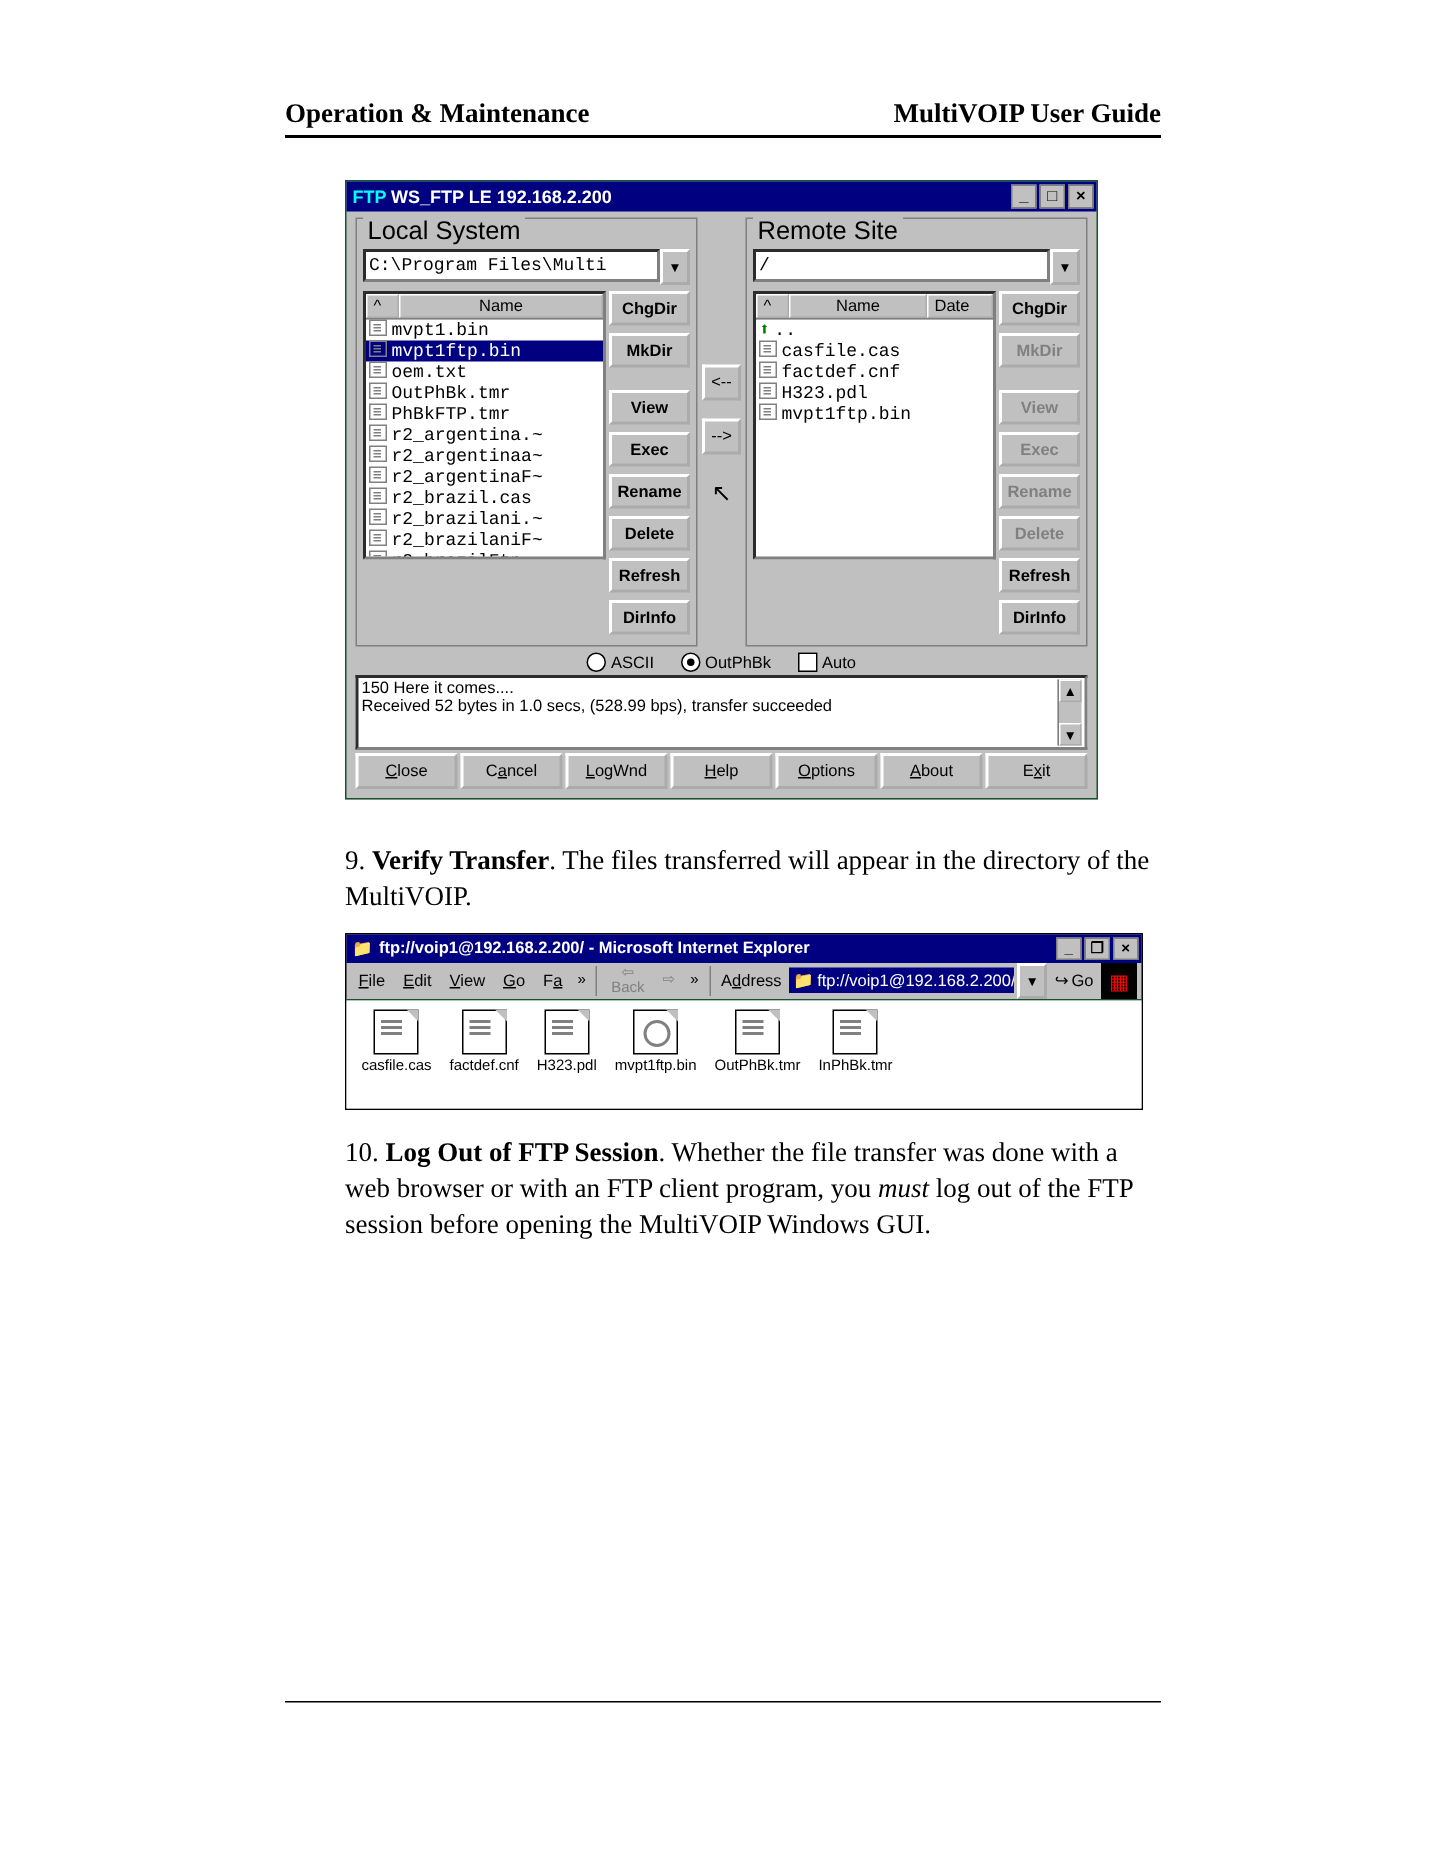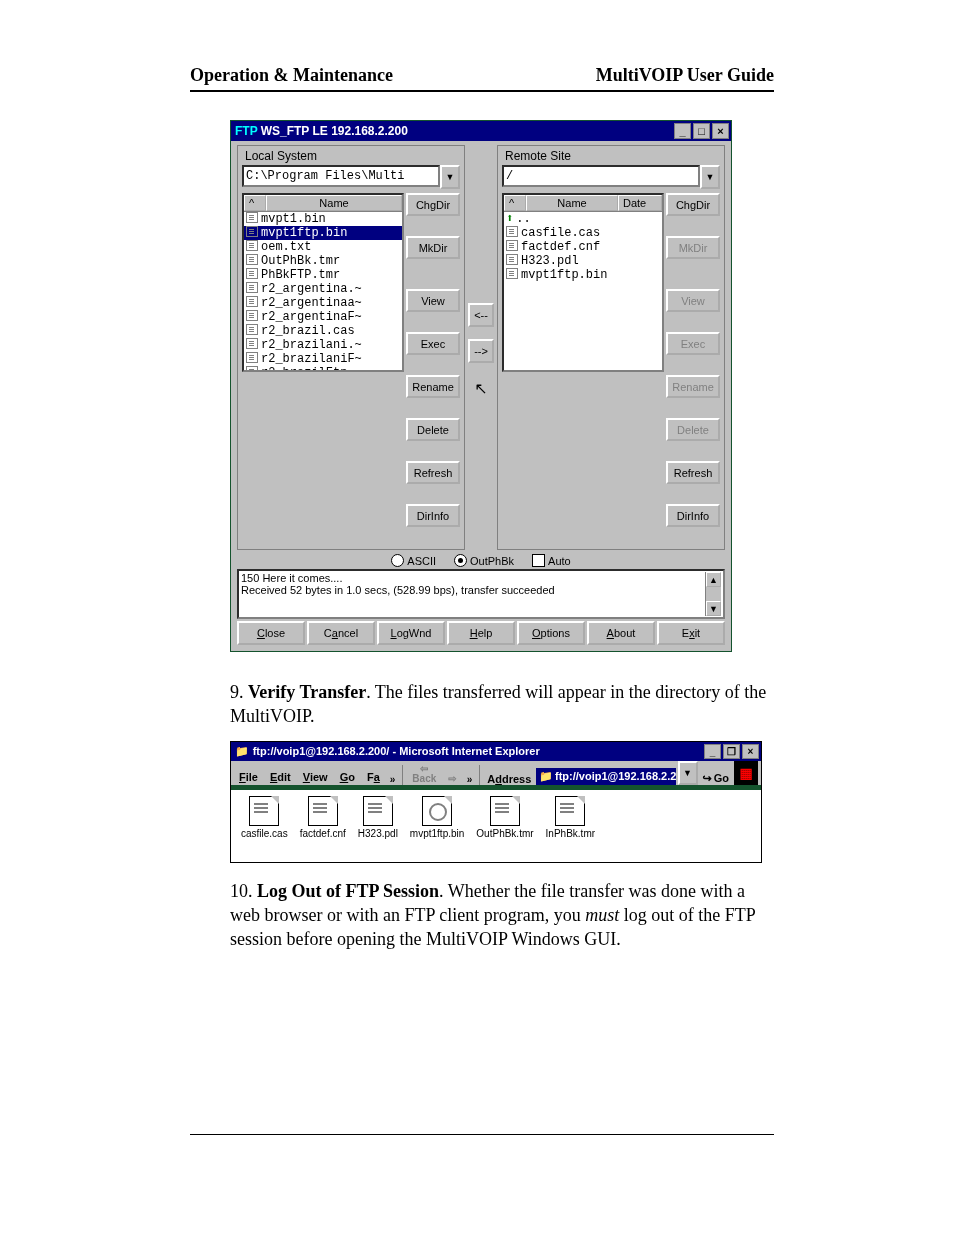--- a/index.html
+++ b/index.html
@@ -16,38 +16,38 @@
   
   .win{margin-left:40px;width:500px;border:1px solid #14532d;background:#c0c0c0;font-family:'MS Sans Serif',Arial,sans-serif;font-size:11px;}
   .titlebar{background:#000080;color:#fff;display:flex;align-items:center;padding:2px 2px 2px 4px;font-weight:bold;font-size:12px;}
   .titlebar .sp{flex:1;}
   .titlebar .ctl{background:#c0c0c0;color:#000;width:15px;height:14px;margin-left:2px;display:flex;align-items:center;justify-content:center;font-size:11px;border:1px solid #808080;font-family:Arial;}
   .body1{padding:4px;}
   .cols{display:flex;}
   .fset{border:1px solid #808080;padding:4px 4px 2px 4px;margin:0 2px;}
   .fset.local{flex:1;}
   .fset.remote{flex:1;}
-  .fset > .lbl{margin-top:-10px;background:#c0c0c0;display:inline-block;padding:0 3px;font-size:12px;}
+  .fset > .lbl{margin-top:-10px;background:#c0c0c0;display:inline-block;padding:0 3px;font-size:17px;}
   .pathrow{display:flex;margin:2px 0 4px 0;}
   .pathbox{flex:1;background:#fff;border:2px inset #808080;height:18px;font-family:'Courier New',monospace;font-size:12px;padding:0 2px;overflow:hidden;white-space:nowrap;display:flex;align-items:center;}
   .dropbtn{width:16px;height:20px;background:#c0c0c0;border:2px outset #fff;display:flex;align-items:center;justify-content:center;font-size:9px;}
   .filegrid{display:flex;}
   .filelist{flex:1;background:#fff;border:2px inset #808080;height:175px;overflow:hidden;}
   .colhdr{display:flex;background:#c0c0c0;border-bottom:1px solid #808080;font-size:11px;}
   .colhdr span{border:1px outset #fff;padding:1px 4px;}
   .colhdr .n1{flex:1;text-align:center;}
   .colhdr .n0{width:12px;}
   .colhdr .n2{width:34px;}
   .files{font-family:'Courier New',monospace;font-size:12px;line-height:14px;padding:0;}
   .files div{padding:0 2px;white-space:nowrap;display:flex;align-items:flex-start;}
   .files .sel{background:#000080;color:#fff;}
   .fico{display:inline-block;width:12px;height:11px;border:1px solid #808080;margin-right:3px;box-sizing:border-box;position:relative;}
   .fico::after{content:'';position:absolute;left:2px;top:2px;width:5px;height:1px;background:#808080;box-shadow:0 2px 0 #808080,0 4px 0 #808080;}
   .btns{display:flex;flex-direction:column;margin-left:2px;}
-  .btn{width:50px;height:19px;background:#c0c0c0;border:2px outset #fff;margin-bottom:20px;font-size:11px;display:flex;align-items:center;justify-content:center;}
+  .btn{width:50px;height:19px;background:#c0c0c0;border:2px outset #fff;margin-bottom:5px;font-size:11px;display:flex;align-items:center;justify-content:center;font-weight:bold;}
   .btn.dis{color:#808080;}
   .mid{width:28px;display:flex;flex-direction:column;align-items:center;justify-content:center;}
   .mid .arrbtn{width:22px;height:20px;border:2px outset #fff;background:#c0c0c0;margin:6px 0;display:flex;align-items:center;justify-content:center;font-size:11px;}
   .cursor{margin-top:10px;font-size:16px;}
   .radios{display:flex;justify-content:center;gap:18px;margin:4px 0 2px 0;font-size:11px;align-items:center;}
   .radio{display:inline-flex;align-items:center;gap:3px;}
   .rdot{width:11px;height:11px;border-radius:50%;border:1px solid #000;background:#fff;display:inline-flex;align-items:center;justify-content:center;}
   .rdot.on::after{content:'';width:5px;height:5px;border-radius:50%;background:#000;}
   .chk{width:11px;height:11px;border:1px solid #000;background:#fff;display:inline-block;}
   .log{background:#fff;border:2px inset #808080;height:44px;margin:2px 2px 2px 2px;font-size:11px;padding:1px 2px;overflow:hidden;display:flex;}
@@ -58,21 +58,21 @@
   .btnrow .b{flex:1;height:20px;border:2px outset #fff;background:#c0c0c0;display:flex;align-items:center;justify-content:center;font-size:11px;}
   .u{text-decoration:underline;}
   .hsbar{height:14px;background:#c0c0c0;display:flex;border-top:1px solid #808080;}
   .hsbar span{width:13px;border:1px outset #fff;display:flex;align-items:center;justify-content:center;font-size:9px;}
   .hsbar .track{flex:1;}
   
   .iewin{margin-left:40px;width:530px;border:1px solid #000;background:#c0c0c0;font-family:'MS Sans Serif',Arial,sans-serif;font-size:11px;}
   .ietitle{background:#000080;color:#fff;display:flex;align-items:center;padding:2px 2px 2px 4px;font-size:11px;font-weight:bold;}
   .ietitle .sp{flex:1;}
   .ietitle .ctl{background:#c0c0c0;color:#000;width:15px;height:13px;margin-left:2px;display:flex;align-items:center;justify-content:center;font-size:10px;border:1px solid #808080;}
-  .iebar{display:flex;align-items:flex-end;border-bottom:5px solid #14532d;height:24px;padding:0 3px;gap:2px;font-weight:bold;}
+  .iebar{display:flex;align-items:center;border-bottom:1px solid #14532d;height:24px;padding:0 3px;gap:2px;}
   .iemenu{padding:2px 5px;font-size:11px;}
   .iemore{padding:0 3px;font-size:10px;}
   .iebtn{border:1px solid transparent;padding:0 4px;color:#808080;font-size:10px;text-align:center;line-height:1;}
   .addrlbl{font-size:11px;margin:0 3px;}
   .addrbox{flex:1;background:#000080;color:#fff;font-size:11px;padding:1px 3px;height:15px;display:flex;align-items:center;overflow:hidden;}
   .go{margin:0 3px;font-size:11px;display:flex;align-items:center;gap:2px;}
   .ielogo{width:24px;height:24px;background:#000;display:flex;align-items:center;justify-content:center;color:#f00;font-size:14px;}
   .iebody{background:#fff;height:60px;display:flex;gap:12px;padding:6px 10px;}
   .ieicon{text-align:center;font-size:10px;}
   .ieicon .ic{width:28px;height:28px;border:1px solid #000;margin:0 auto 2px;background:#fff;position:relative;}

